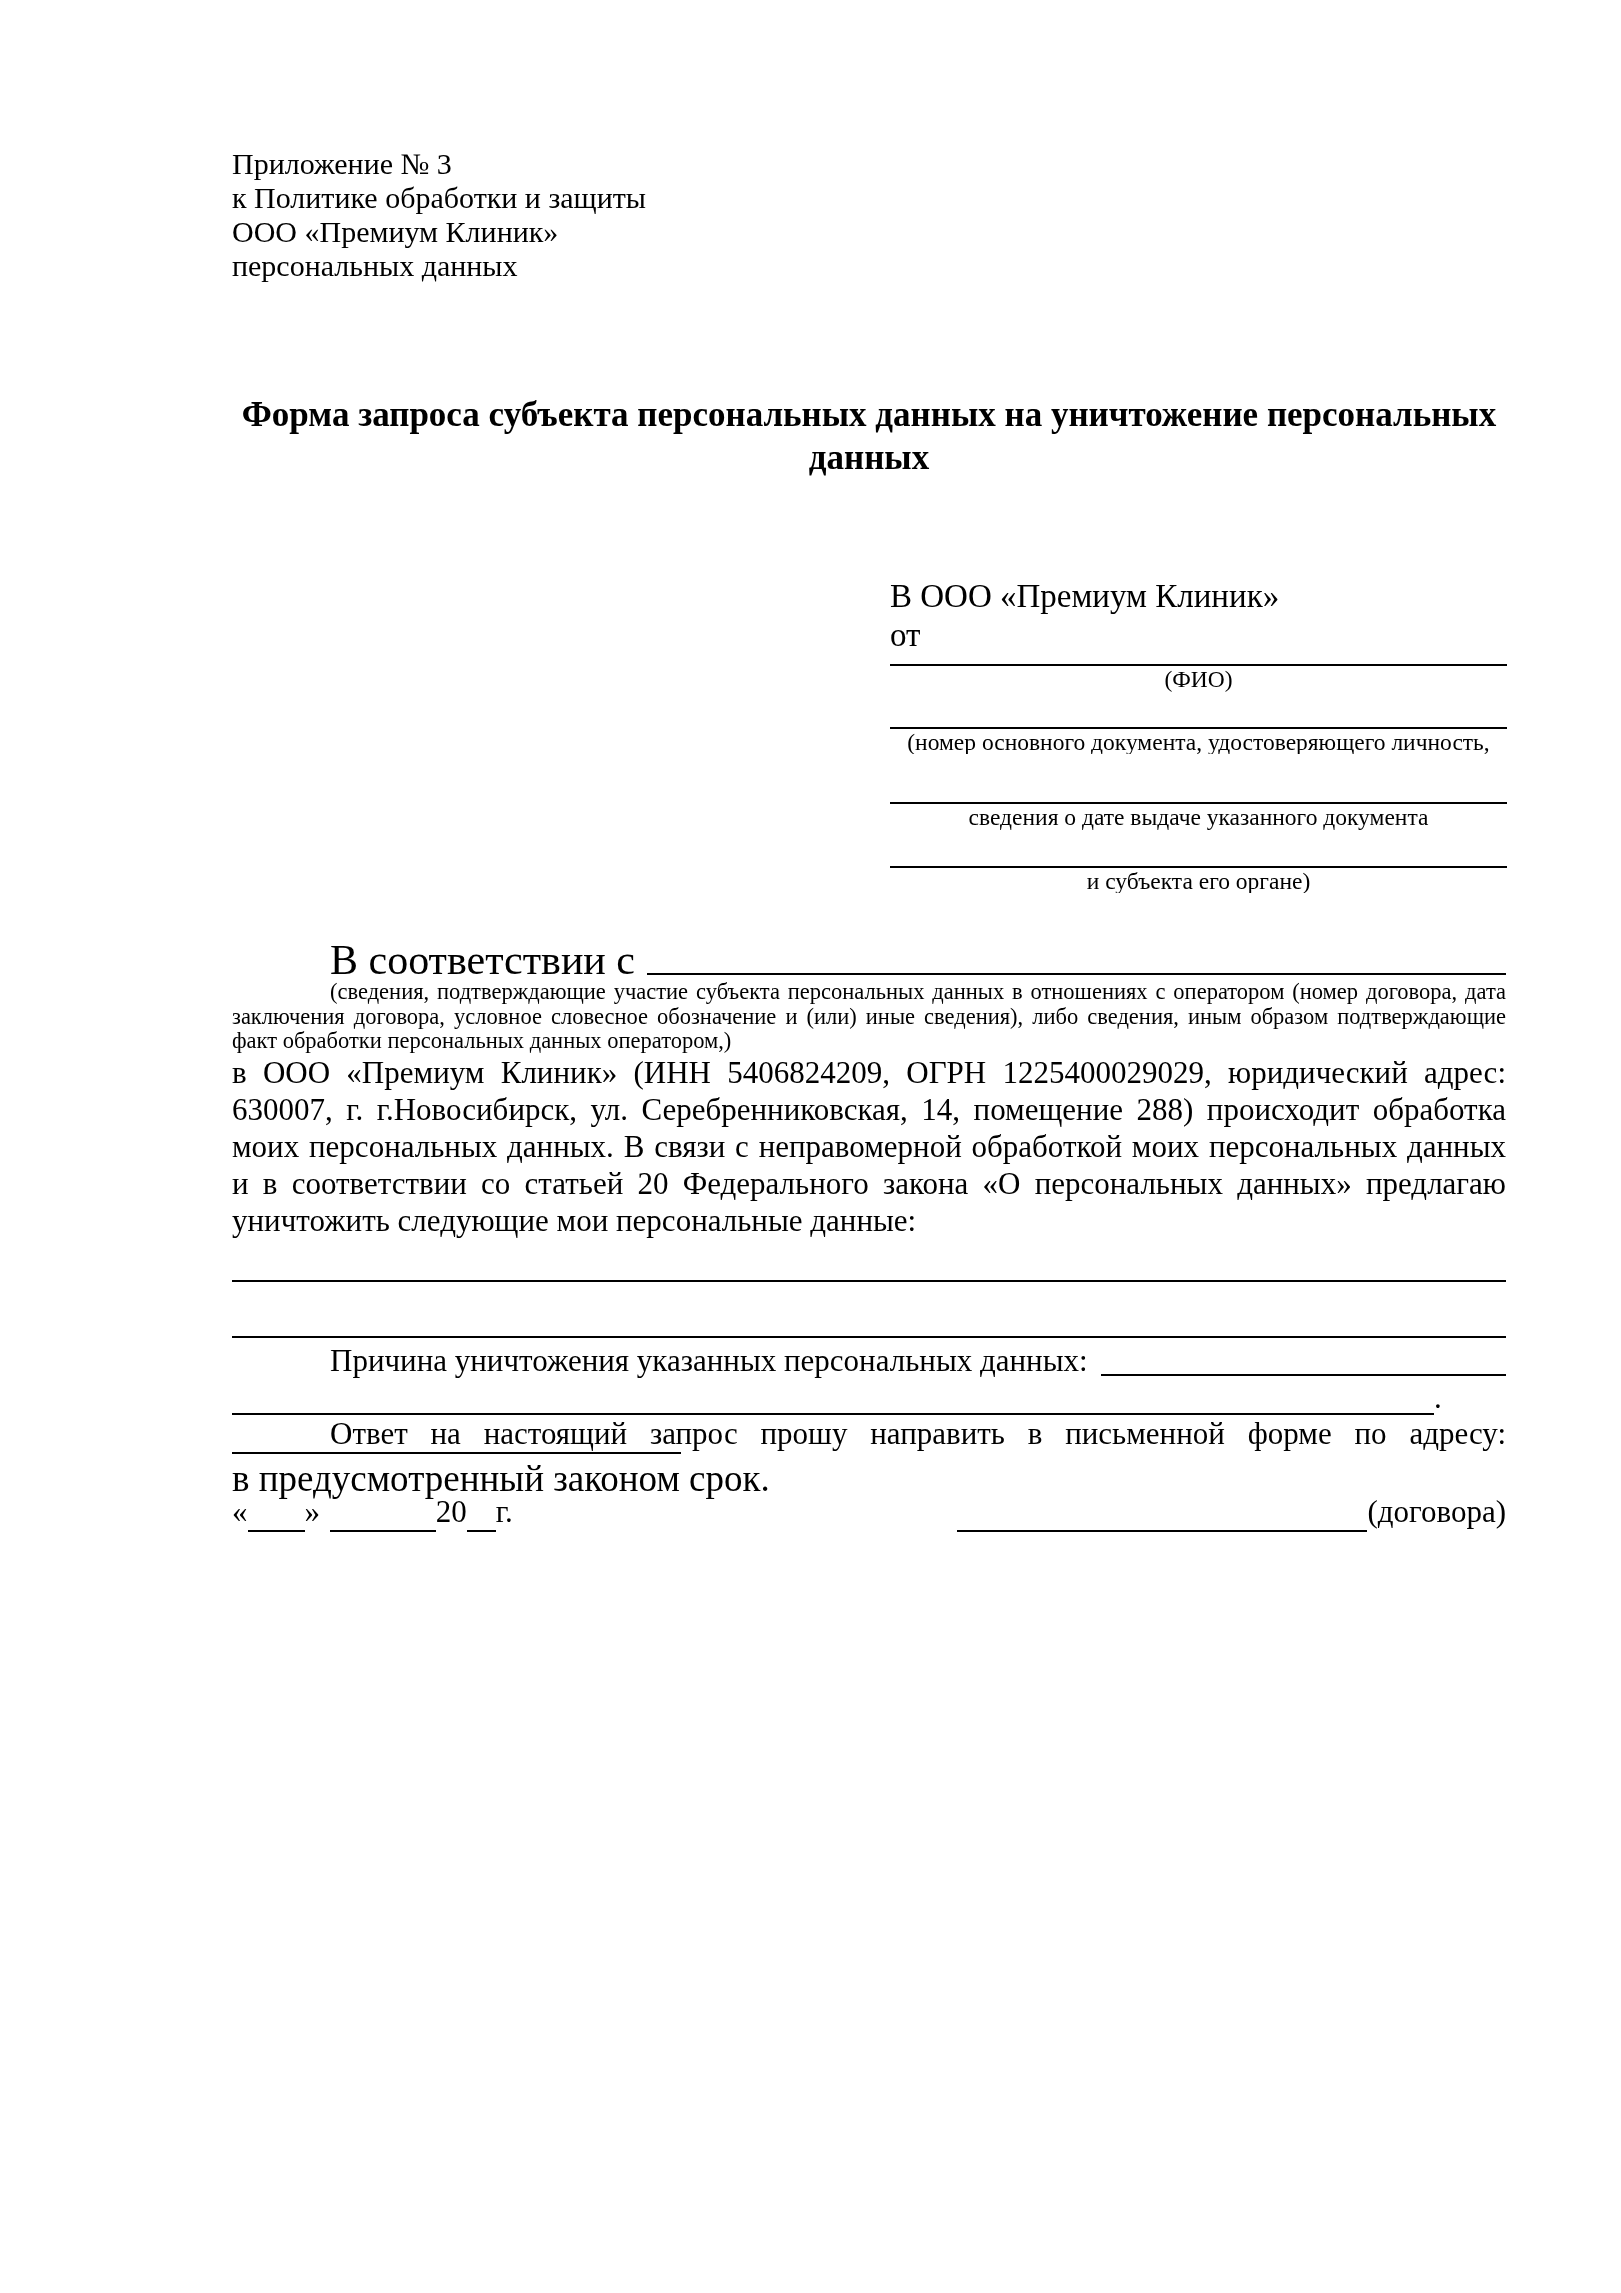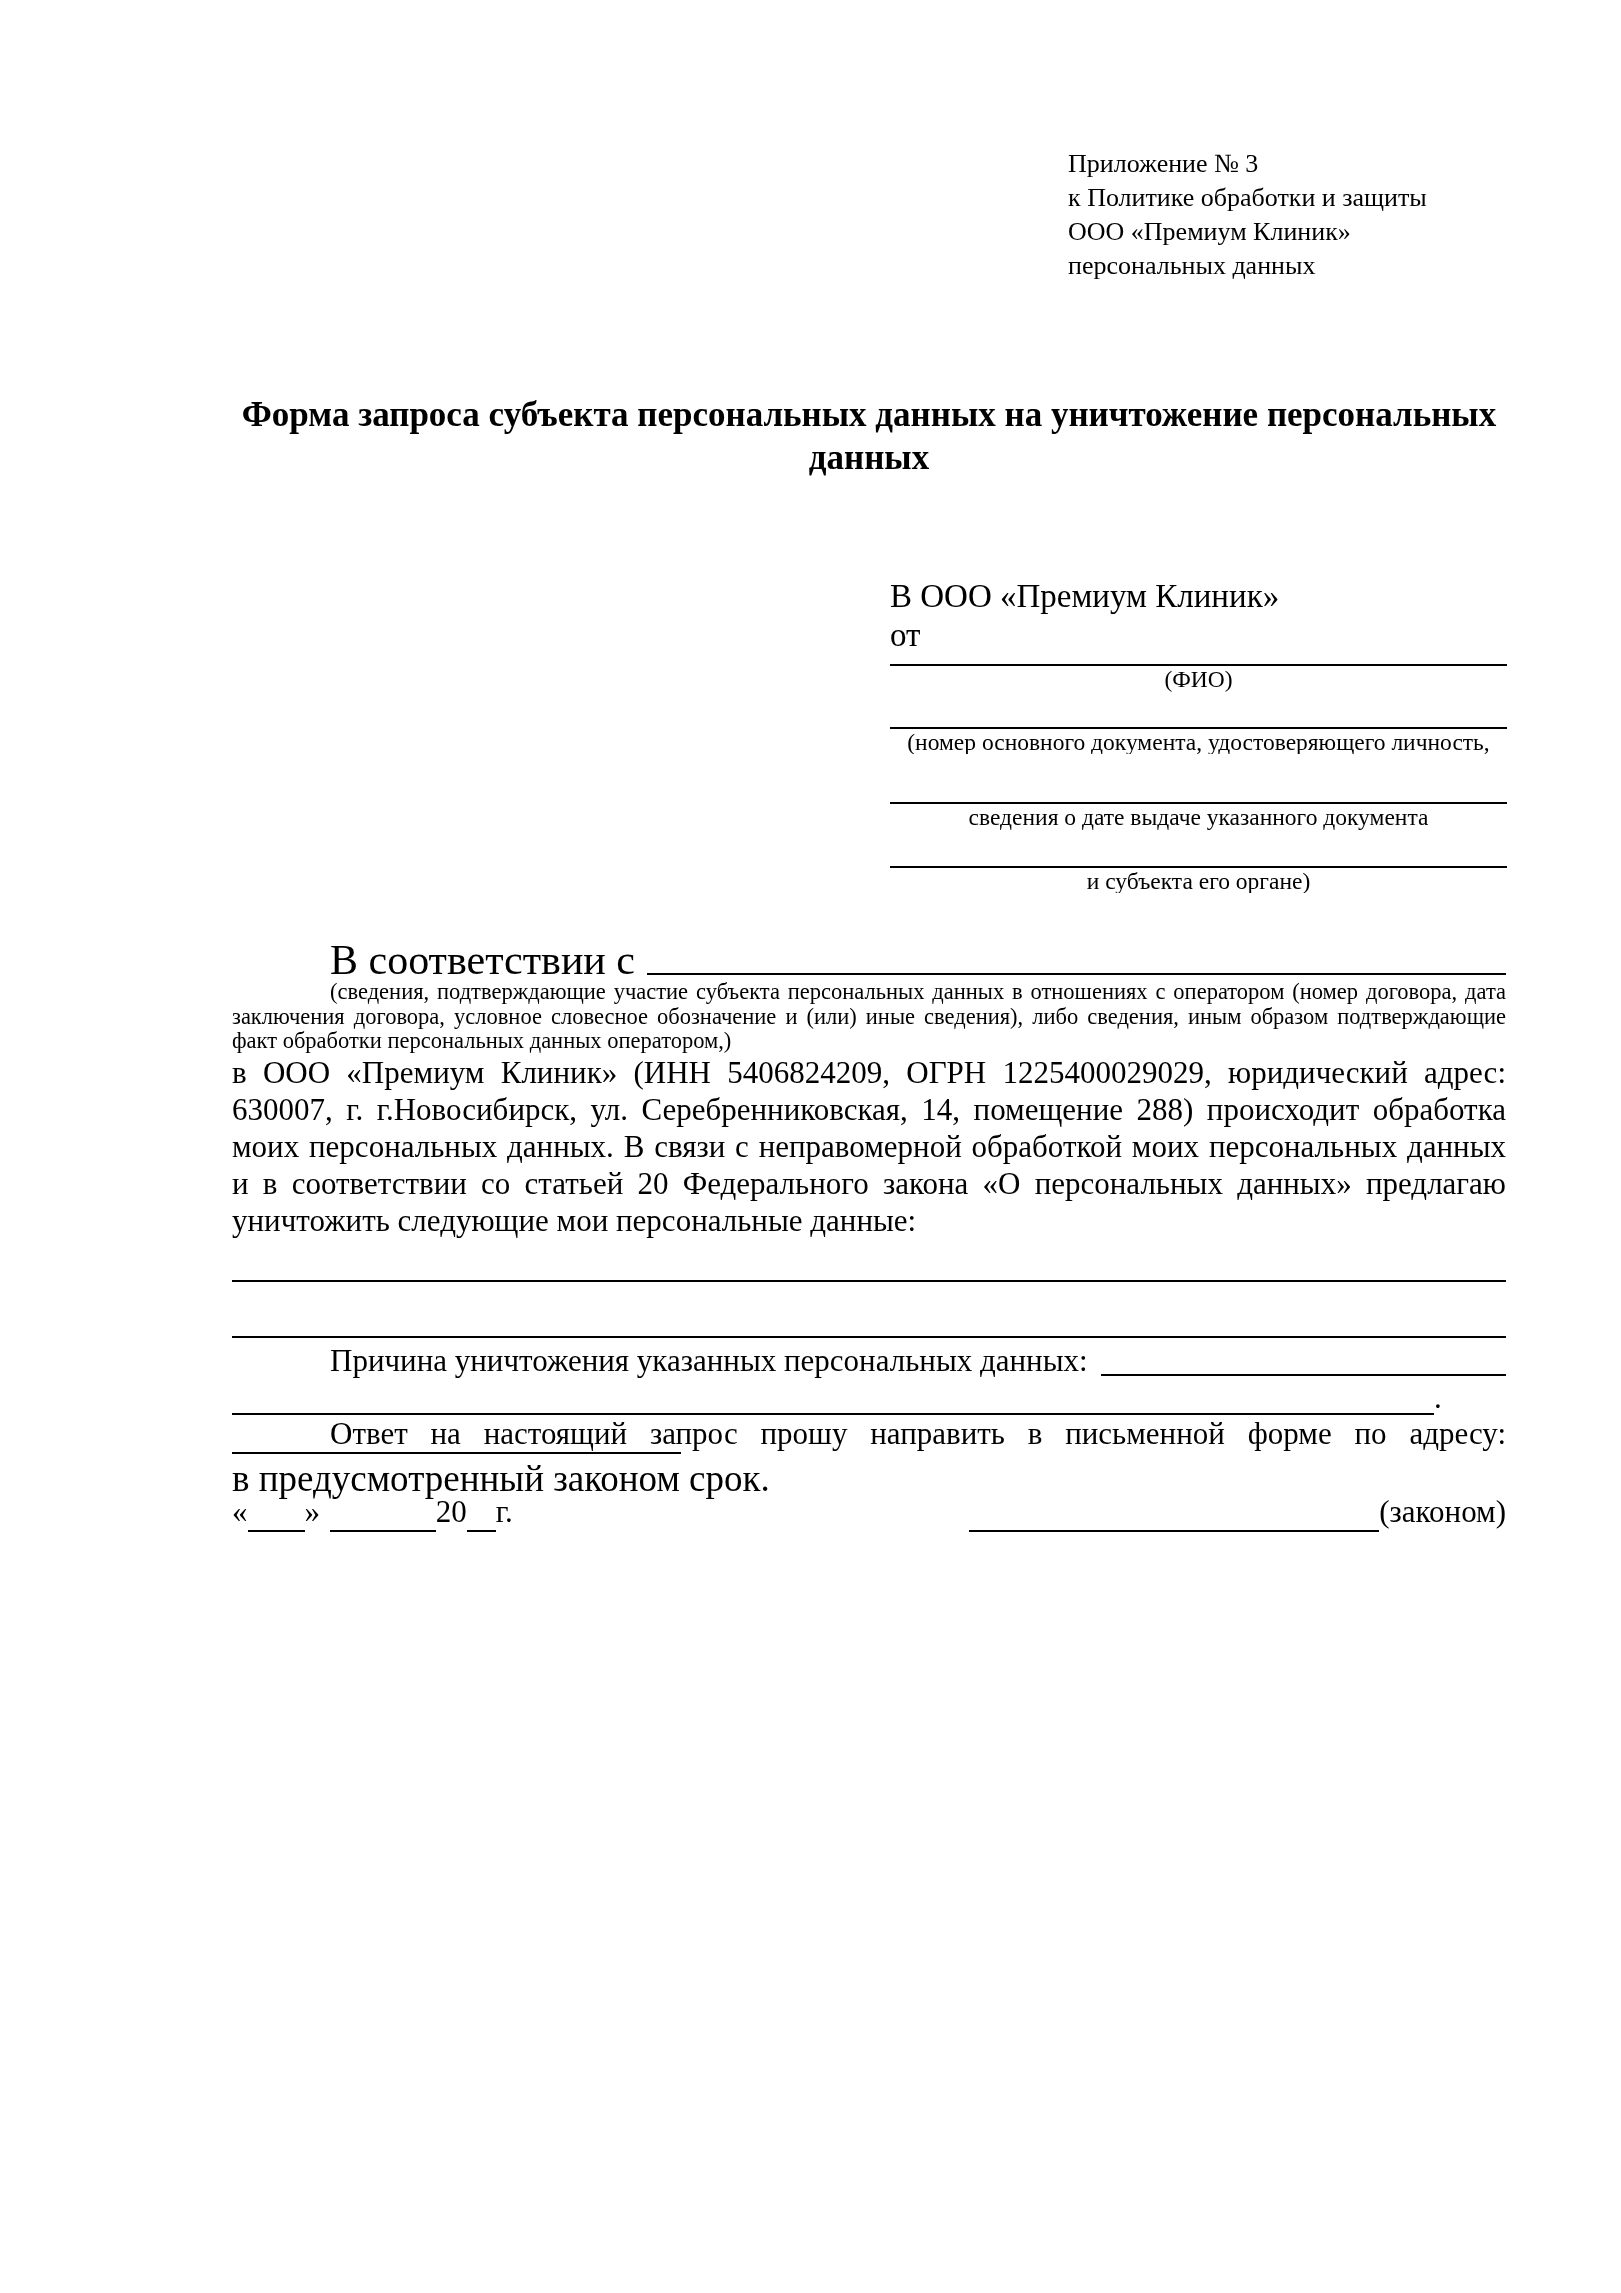--- a/index.html
+++ b/index.html
@@ -1,21 +1,21 @@
 <!DOCTYPE html>
 <html><head>
 <meta charset="utf-8">
 <style>
   html,body { margin:0; padding:0; background:#ffffff; }
   .page {
     position:relative; width:1621px; height:2294px; background:#ffffff; color:#000000;
     font-family:"Liberation Serif","DejaVu Serif",serif; box-sizing:border-box;
     padding:147px 115px 0 232px; overflow:hidden;
   }
-  .hdr { margin-left:836px; font-size:26px; line-height:34px; }
+  .hdr { font-size:30px; line-height:34px; }
   .title { margin-top:110px; font-size:35px; font-weight:bold; text-align:center; line-height:43px; }
   .addr { margin-top:95px; margin-left:658px; width:617px; font-size:33px; }
   .a-to { height:44px; line-height:44px; }
   .a-from { height:46px; line-height:35px; border-bottom:2.9px solid #000; }
   .a-label { font-size:23.5px; height:25.5px; line-height:27.4px; text-align:center; overflow:hidden; }
   .a-gap { border-bottom:2.9px solid #000; }
   .g1 { height:35px; } .g2 { height:48px; } .g3 { height:36px; }
   .accord { margin-top:48px; display:flex; font-size:42px; height:39px; line-height:39px; }
   .accord .lead { padding-left:98px; white-space:nowrap; }
   .accord .fill { flex:1; border-bottom:2.9px solid #000; margin:0 0 4.9px 11.8px; }
@@ -86,18 +86,18 @@
   <div class="term">
     <span class="u-lead"></span>
     <span>в предусмотренный законом срок.</span>
   </div>
 
   <div class="footer">
     <div>
       <span>«</span><span class="u" style="width:57px;"></span><span>»</span><span class="u ml" style="width:106px;"></span><span>20</span><span class="u" style="width:29px;"></span><span>г.</span>
     </div>
     <div>
-      <span class="u" style="width:410px;"></span><span>(законом)</span>
+      <span class="u" style="width:410px;"></span><span>(договора)</span>
     </div>
   </div>
 
 </div>
 
 
 </body></html>

